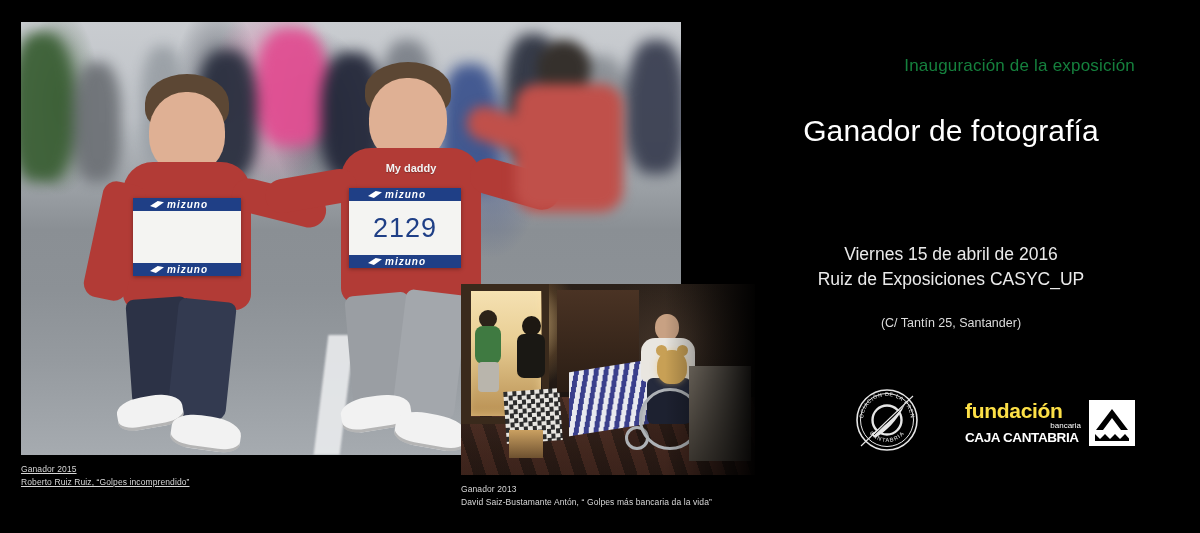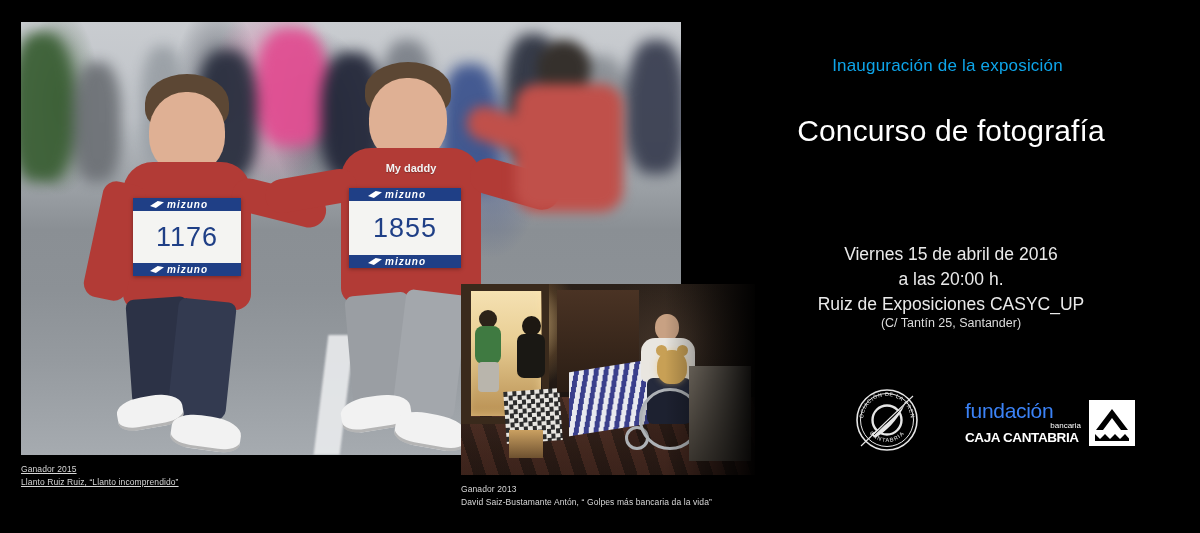--- a/index.html
+++ b/index.html
@@ -187,22 +187,22 @@
   }
   .caption-1 { left:21px; top:463px;text-decoration:underline; }
   .caption-2 { left:461px; top:483px; }
 
   
   .right-panel {
     position:absolute; left:760px; top:0; width:440px; height:533px;
   }
   .kicker {
     position:absolute; left:0; right:65px; top:56px;
-    text-align:center;
-    color:#0ea5e9; font-size:17px; font-weight:400;
+    text-align:right;
+    color:#15803d; font-size:17px; font-weight:400;
     font-family:"Liberation Sans", sans-serif;
     letter-spacing:.2px;
   }
   .title-block {
     position:absolute; left:0; right:58px; top:114px;
     text-align:center;
   }
   .title-1 {
     color:#fff; font-size:30px; font-weight:400; line-height:1.12;
     letter-spacing:.1px;
@@ -231,22 +231,22 @@
     position:absolute; left:0; right:0; top:382px; height:80px;
   }
   .logo-apc {
     position:absolute; left:95px; top:6px; width:64px; height:64px;
   }
   .logo-fcc {
     position:absolute; left:205px; top:18px; width:170px; height:46px;
   }
   .fcc-text { position:absolute; left:0; top:0; width:118px; }
   .fcc-fundacion {
-    color:#3b82f6; font-size:21px; line-height:1;
-    font-family:"Liberation Sans", sans-serif; font-weight:400;
+    color:#fde047; font-size:21px; line-height:1;
+    font-family:"Liberation Sans", sans-serif; font-weight:700;
     letter-spacing:-.3px;
   }
   .fcc-bancaria {
     color:#fff; font-size:8px; text-align:right; line-height:1.2;
     font-family:"Liberation Sans", sans-serif;
     padding-right:2px;
   }
   .fcc-caja {
     color:#fff; font-size:13.5px; line-height:1.1;
     font-family:"Liberation Sans", sans-serif; font-weight:bold;
@@ -289,21 +289,20 @@
       <div class="pants" style="left:30px; top:224px; width:62px;  height:108px; background:#2c3246; transform:rotate(-4deg);"></div>
       <div class="pants" style="left:74px; top:226px; width:58px;  height:118px; background:#333a50; transform:rotate(6deg);"></div>
       <div class="shoe" style="left:18px; top:322px; width:66px; height:32px; transform:rotate(-10deg);"></div>
       <div class="shoe" style="left:72px; top:342px; width:70px; height:34px; transform:rotate(8deg);"></div>
 
       <div class="bib" style="left:34px; top:124px; width:108px; height:78px;">
         <div class="band">
           <span class="swoosh"></span>
           <span>mizuno</span>
         </div>
-        <div class="num">1176</div>
         <div class="band">
           <span class="swoosh"></span>
           <span>mizuno</span>
         </div>
       </div>
     </div>
 
     <div class="kid" style="left:296px; top:40px; width:240px; height:400px;">
       <div class="hair" style="left:48px; top:0px;  width:86px; height:56px;"></div>
       <div class="head" style="left:52px; top:16px; width:78px; height:84px;"></div>
@@ -315,21 +314,21 @@
       <div class="shoe" style="left:24px; top:334px; width:70px; height:34px; transform:rotate(-9deg);"></div>
       <div class="shoe" style="left:78px; top:352px; width:72px; height:34px; transform:rotate(10deg);"></div>
 
       <div class="shirt-text" style="left:20px; top:100px; width:148px;">My daddy</div>
 
       <div class="bib" style="left:32px; top:126px; width:112px; height:80px;">
         <div class="band">
           <span class="swoosh"></span>
           <span>mizuno</span>
         </div>
-        <div class="num">1855</div>
+        <div class="num">2129</div>
         <div class="band">
           <span class="swoosh"></span>
           <span>mizuno</span>
         </div>
       </div>
     </div>
 
     <div style="position:absolute; left:468px; top:18px; width:200px; height:230px; filter:blur(6px);">
       <div style="position:absolute; left:48px; top:0; width:54px; height:56px; background:#35302c; border-radius:50%;"></div>
       <div style="position:absolute; left:26px; top:44px; width:108px; height:128px; background:#c0504a; border-radius:22px;"></div>
@@ -362,39 +361,38 @@
       <div class="ps-bear"></div>
     </div>
     <div class="ps-wheel" style="left:164px; top:142px; width:24px; height:24px;"></div>
     <div class="ps-wheel" style="left:178px; top:104px; width:62px; height:62px;"></div>
     <div class="ps-cloth"></div>
     <div class="ps-dark-right"></div>
   </div>
 
   <div class="caption caption-1">
     <div>Ganador 2015</div>
-    <div>Llanto Ruiz  Ruiz, “Llanto incomprendido”</div>
+    <div>Roberto Ruiz  Ruiz, “Golpes incomprendido”</div>
   </div>
 
   <div class="caption caption-2">
     <div>Ganador 2013</div>
     <div>David Saiz-Bustamante Antón, “ Golpes más bancaria da la vida”</div>
   </div>
 
   <div class="right-panel">
 
     <div class="kicker">Inauguración de la exposición</div>
 
     <div class="title-block">
-      <div class="title-1">Concurso de fotografía</div>
+      <div class="title-1">Ganador de fotografía</div>
     </div>
 
     <div class="details">
       <div>Viernes 15 de abril de 2016</div>
-      <div>a las 20:00 h.</div>
       <div>Ruiz de Exposiciones CASYC_UP</div>
     </div>
 
     <div class="address">(C/ Tantín 25, Santander)</div>
 
     <div class="logos">
 
       <div class="logo-apc">
         <svg viewBox="0 0 64 64" width="64" height="64" aria-hidden="true">
           <defs>

